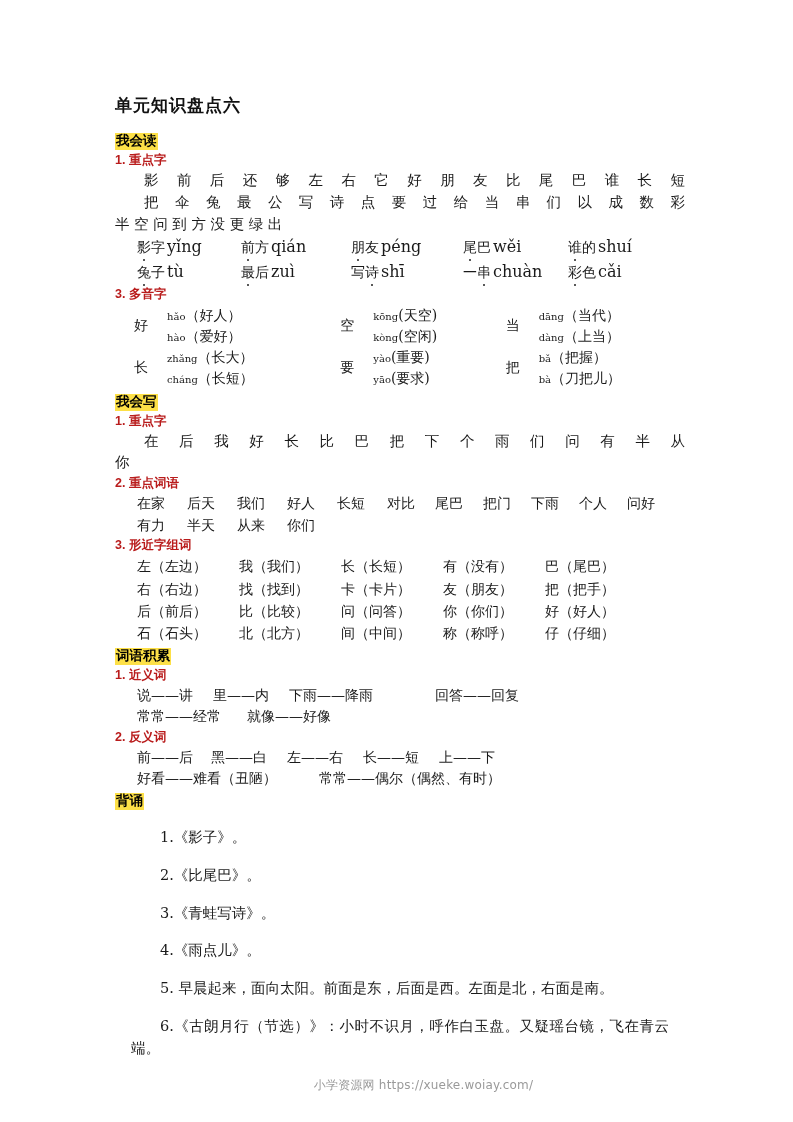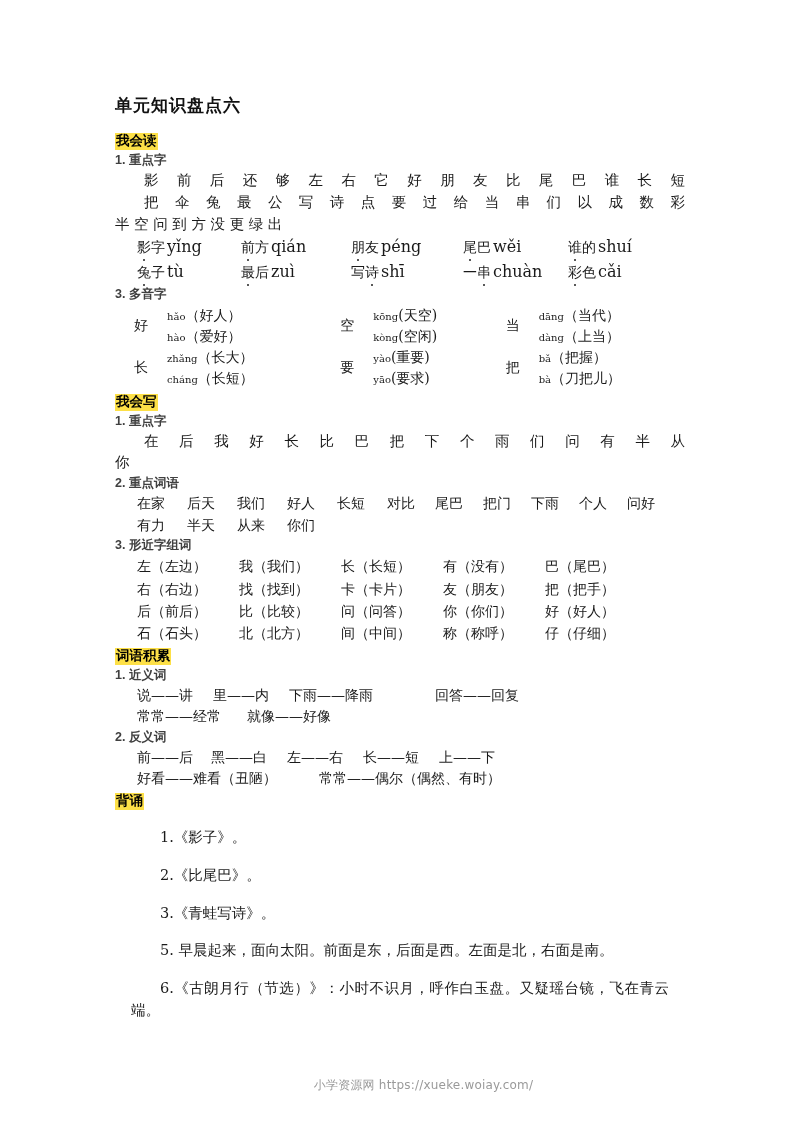--- a/index.html
+++ b/index.html
@@ -52,21 +52,21 @@
     margin: 3px 0 1px 0;
   }
   .sec-head.hl { background: #fde047; }
 
   
   .sub-head {
     font-family: "Liberation Sans", "DejaVu Sans", sans-serif;
     font-weight: bold;
     font-size: 12.5px;
     line-height: 1.35;
-    color: #404040;
+    color: #b91c1c;
     margin: 1px 0 1px 0;
   }
 
   
   .char-row {
     font-size: 14.5px;
     line-height: 1.5;
     text-align: justify;
     text-align-last: justify;
     text-indent: 2em;
@@ -300,20 +300,21 @@
     <div class="word-row">
       <span class="wg" style="width:182px">好看——难看（丑陋）</span><span class="wg">常常——偶尔（偶然、有时）</span>
     </div>
 
     
     <div class="sec-head hl">背诵</div>
     <div class="recite">
       <div class="recite-item">1.《影子》。</div>
       <div class="recite-item">2.《比尾巴》。</div>
       <div class="recite-item">3.《青蛙写诗》。</div>
+      <div class="recite-item">4.《雨点儿》。</div>
       <div class="recite-item">5. 早晨起来，面向太阳。前面是东，后面是西。左面是北，右面是南。</div>
       <div class="recite-item wrap">6.《古朗月行（节选）》：小时不识月，呼作白玉盘。又疑瑶台镜，飞在青云端。</div>
     </div>
 
   </div>
 
   <div class="footer">小学资源网 https://xueke.woiay.com/</div>
 </div>
 
 </body></html>

